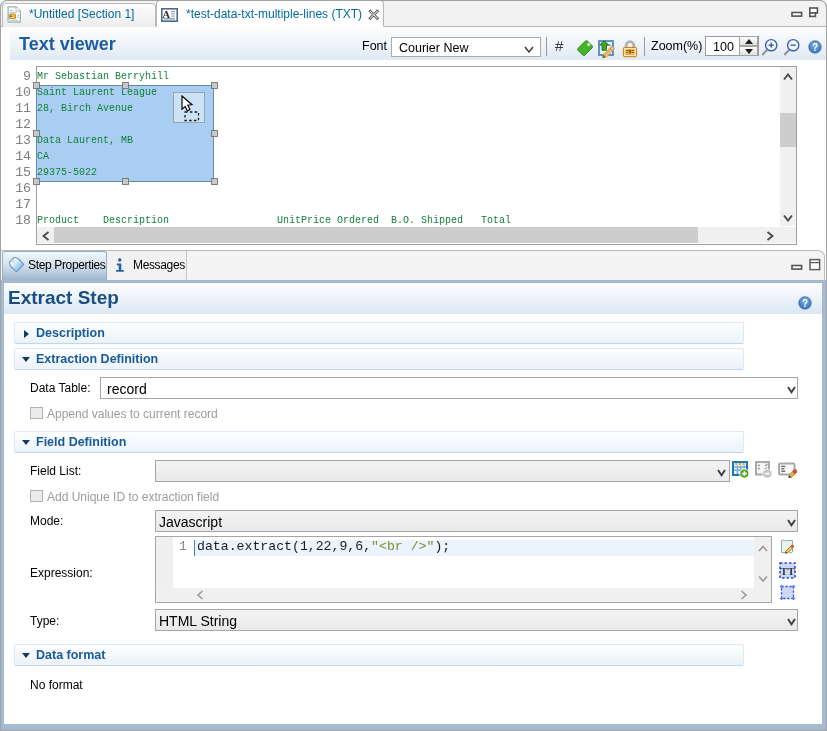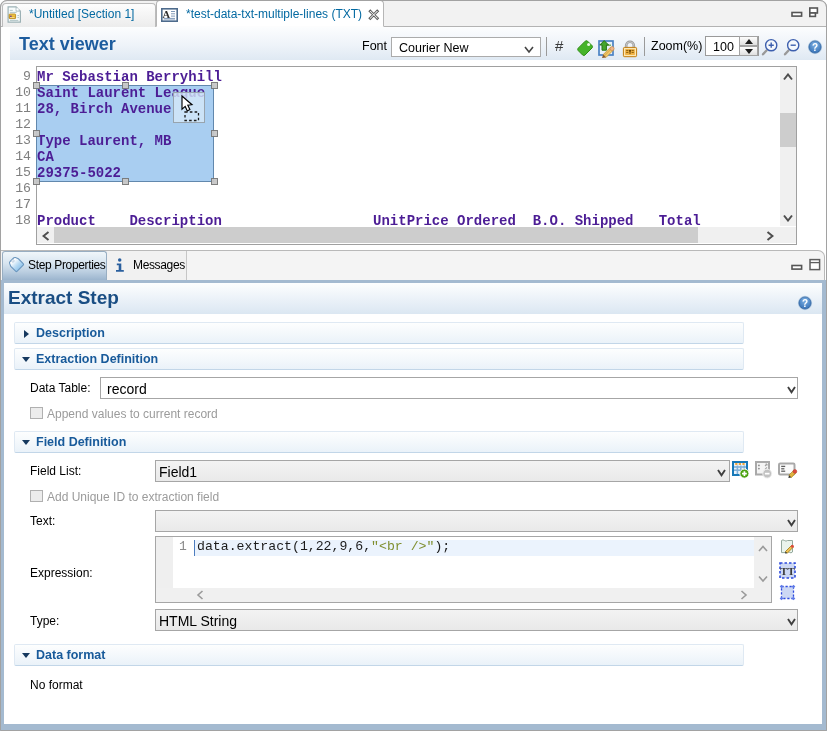--- a/index.html
+++ b/index.html
@@ -21,21 +21,21 @@
   .tabtxt{font-size:12px;color:#0369a1;white-space:nowrap;}
   
   #hdr{left:1px;top:27px;width:825px;height:33px;
        background:linear-gradient(180deg,#fcfdfe 0%,#eef3f9 55%,#dfe9f3 100%);margin-left:9px;}
   #hdrtitle{left:9px;top:7px;font-size:18px;font-weight:bold;color:#1d5c9e;letter-spacing:0px;}
   .toolsep{width:1px;height:19px;background:#9a9a9a;top:10px;}
   #fontcombo{left:381px;top:10px;width:150px;height:20px;background:#fff;border:1px solid #ababab;box-sizing:border-box;}
   #zoombox{left:695px;top:9px;width:54px;height:20px;background:#fff;border:1px solid #9a9a9a;box-sizing:border-box;}
   
   #tframe{left:36px;top:66px;width:761px;height:179px;border:1px solid #a0a0a0;background:#fff;box-sizing:border-box;}
-  .tvline{left:37px;width:746px;height:16px;font-size:14px;line-height:16px;color:#4c1d95;white-space:pre;z-index:2;font-weight:bold;}
+  .tvline{left:37px;width:746px;height:16px;font-size:10px;line-height:16px;color:#15803d;white-space:pre;z-index:2;font-weight:normal;}
   .lnum{width:30px;height:16px;font-size:13.2px;line-height:16px;color:#7f7f7f;text-align:right;z-index:2;}
   #vsb{left:780px;top:67px;width:16px;height:159px;background:#f0f0f0;}
   #hsb{left:37px;top:227px;width:759px;height:16px;background:#f0f0f0;}
   .sbthumb{background:#cdcdcd;}
   .handle{width:7px;height:7px;background:#c8c8c8;border:1px solid #787878;box-sizing:border-box;opacity:0.95;}
   
   #btabs{left:0;top:250px;width:825px;height:30px;background:#f4f4f4;border-top:1px solid #b9b9b9;border-right:1px solid #b9b9b9;border-radius:0 7px 0 0;box-sizing:border-box;}
   #btab1{left:2px;top:251px;width:105px;height:29px;
          background:linear-gradient(180deg,#f0f6fa 0%,#d8e5f0 40%,#bccfe1 70%,#9cb5ce 100%);
          border:1px solid #98aec2;border-bottom:none;border-radius:3px 3px 0 0;box-sizing:border-box;}
@@ -289,21 +289,20 @@
     <div class="abs chk" style="left:26px;top:124px;"></div>
     <div class="abs dlbl" style="left:43px;top:124px;">Append values to current record</div>
 
     <div class="abs sechdr" style="top:148px;padding-left:34px;">
       <div class="abs tri-d" style="left:7px;top:8px;"></div>
       <div class="abs sectxt" style="left:21px;top:3px;">Field Definition</div>
     </div>
 
     <div class="abs lbl" style="left:26px;top:181px;">Field List:</div>
     <div class="abs combo" style="left:151px;top:177px;width:575px;background:linear-gradient(180deg,#f3f3f3,#e9e9e9);">
-          <div class="combotxt" style="padding-left:3px;">Field1</div>
       <svg class="abs" style="left:561px;top:8px;" width="9" height="8">
             <path d="M1 1 L4.5 6.2 L8 1" stroke="#3f3f3f" stroke-width="1.9" fill="none"></path>
           </svg>
     </div>
     <div class="abs" id="icon-addtbl" style="left:728px;top:178px;"><svg width="18" height="18" viewBox="0 0 18 18">
       <rect x="1" y="1" width="14" height="13" fill="#eaf2fa" stroke="#1879b8" stroke-width="2"></rect>
       <g stroke="#f0a73a" stroke-width="2">
               <path d="M3.2 3 H5.4"></path>
               <path d="M6.8 3 H9"></path>
               <path d="M10.4 3 H12.6"></path>
@@ -334,22 +333,23 @@
               <path d="M3.2 10.2 H7.2"></path>
             </g>
       <path d="M11 14.2 L15.8 9.4 L18 11.6 L13.2 16.4 Z" fill="#edc14f" stroke="#a8861e" stroke-width="0.9"></path>
       <path d="M12.1 15.3 L16.9 10.5 M13.2 16.4 L18 11.6" stroke="#c89b25" stroke-width="0.7"></path>
       <circle cx="16.9" cy="10.4" r="1.9" fill="#dc4a3c" stroke="#b93a2e" stroke-width="0.5"></circle>
       <path d="M11 14.2 L10.4 17 L13.2 16.4 Z" fill="#2b2b2b"></path>
     </svg></div>
     <div class="abs chk" style="left:26px;top:207px;"></div>
     <div class="abs dlbl" style="left:43px;top:207px;">Add Unique ID to extraction field</div>
 
-    <div class="abs lbl" style="left:26px;top:231px;">Text:</div>
+    <div class="abs lbl" style="left:26px;top:231px;">Mode:</div>
     <div class="abs combo" style="left:151px;top:227px;width:643px;background:linear-gradient(180deg,#f3f3f3,#e9e9e9);">
+          <div class="combotxt" style="padding-left:3px;">Javascript</div>
       <svg class="abs" style="left:631px;top:8px;" width="9" height="8">
             <path d="M1 1 L4.5 6.2 L8 1" stroke="#3f3f3f" stroke-width="1.9" fill="none"></path>
           </svg>
     </div>
 
     <div class="abs lbl" style="left:26px;top:283px;">Expression:</div>
     <div class="abs" id="expr" style="left:151px;top:253px;width:617px;height:67px;border:1px solid #a6a6a6;background:#fff;box-sizing:border-box;">
       <div class="abs" style="left:0;top:0;width:17px;height:65px;background:#efefef;"></div>
       <div class="abs" style="left:38px;top:3px;width:560px;height:16px;background:#ebf3fd;"></div>
       <div class="abs mono" style="left:23px;top:2px;font-size:13px;color:#8a8a8a;">1</div>
@@ -413,21 +413,21 @@
   <div class="abs" style="left:0;top:0;width:827px;height:731px;border:1px solid #a2a2a2;border-radius:7px 7px 0 0;box-sizing:border-box;z-index:9;pointer-events:none;"></div>
 <div class="abs lnum mono" style="left:1px;top:69px;">9</div>
     <div class="abs tvline mono" style="top:69px;">Mr Sebastian Berryhill</div>
     <div class="abs lnum mono" style="left:1px;top:85px;">10</div>
     <div class="abs tvline mono" style="top:85px;">Saint Laurent League</div>
     <div class="abs lnum mono" style="left:1px;top:101px;">11</div>
     <div class="abs tvline mono" style="top:101px;">28, Birch Avenue</div>
     <div class="abs lnum mono" style="left:1px;top:117px;">12</div>
     <div class="abs tvline mono" style="top:117px;"></div>
     <div class="abs lnum mono" style="left:1px;top:133px;">13</div>
-    <div class="abs tvline mono" style="top:133px;">Type Laurent, MB</div>
+    <div class="abs tvline mono" style="top:133px;">Data Laurent, MB</div>
     <div class="abs lnum mono" style="left:1px;top:149px;">14</div>
     <div class="abs tvline mono" style="top:149px;">CA</div>
     <div class="abs lnum mono" style="left:1px;top:165px;">15</div>
     <div class="abs tvline mono" style="top:165px;">29375-5022</div>
     <div class="abs lnum mono" style="left:1px;top:181px;">16</div>
     <div class="abs tvline mono" style="top:181px;"></div>
     <div class="abs lnum mono" style="left:1px;top:197px;">17</div>
     <div class="abs tvline mono" style="top:197px;"></div>
     <div class="abs lnum mono" style="left:1px;top:213px;">18</div>
     <div class="abs tvline mono" style="top:213px;">Product    Description                  UnitPrice Ordered  B.O. Shipped   Total</div>

